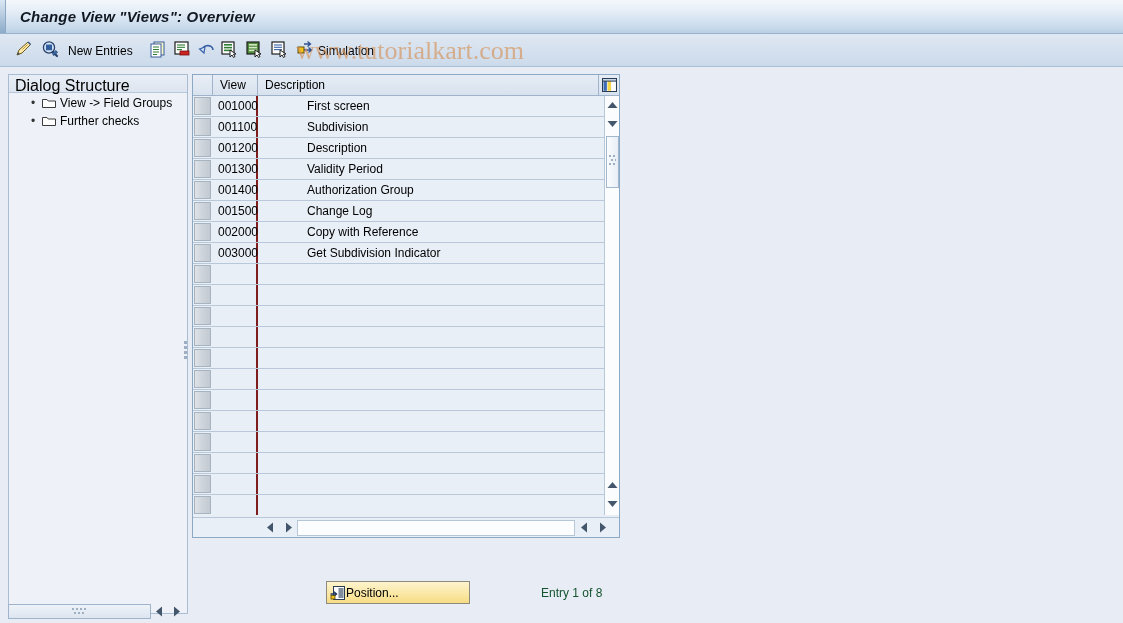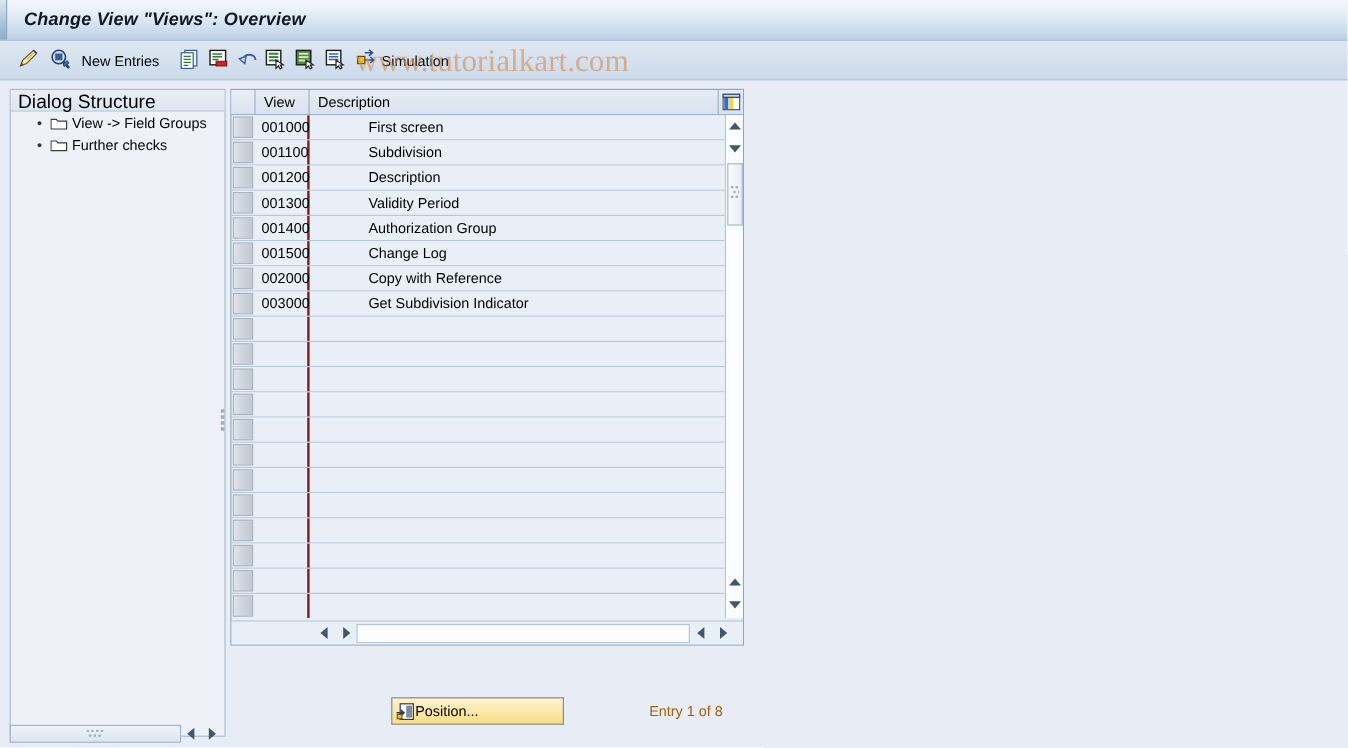--- a/index.html
+++ b/index.html
@@ -376,21 +376,21 @@
     flex: 1;
     text-align: left;
     font-size: 12px;
     color: #000;
     padding-right: 12px;
   }
   .entry-text {
     position: absolute;
     left: 541px; top: 586px;
     font-size: 12px;
-    color: #a16207;
+    color: #14532d;
     white-space: nowrap;
   }
 </style>
 </head>
 <body>
 
 <div id="app">
 
   <div class="titlebar">
     <div class="titlebar-accent"></div>

